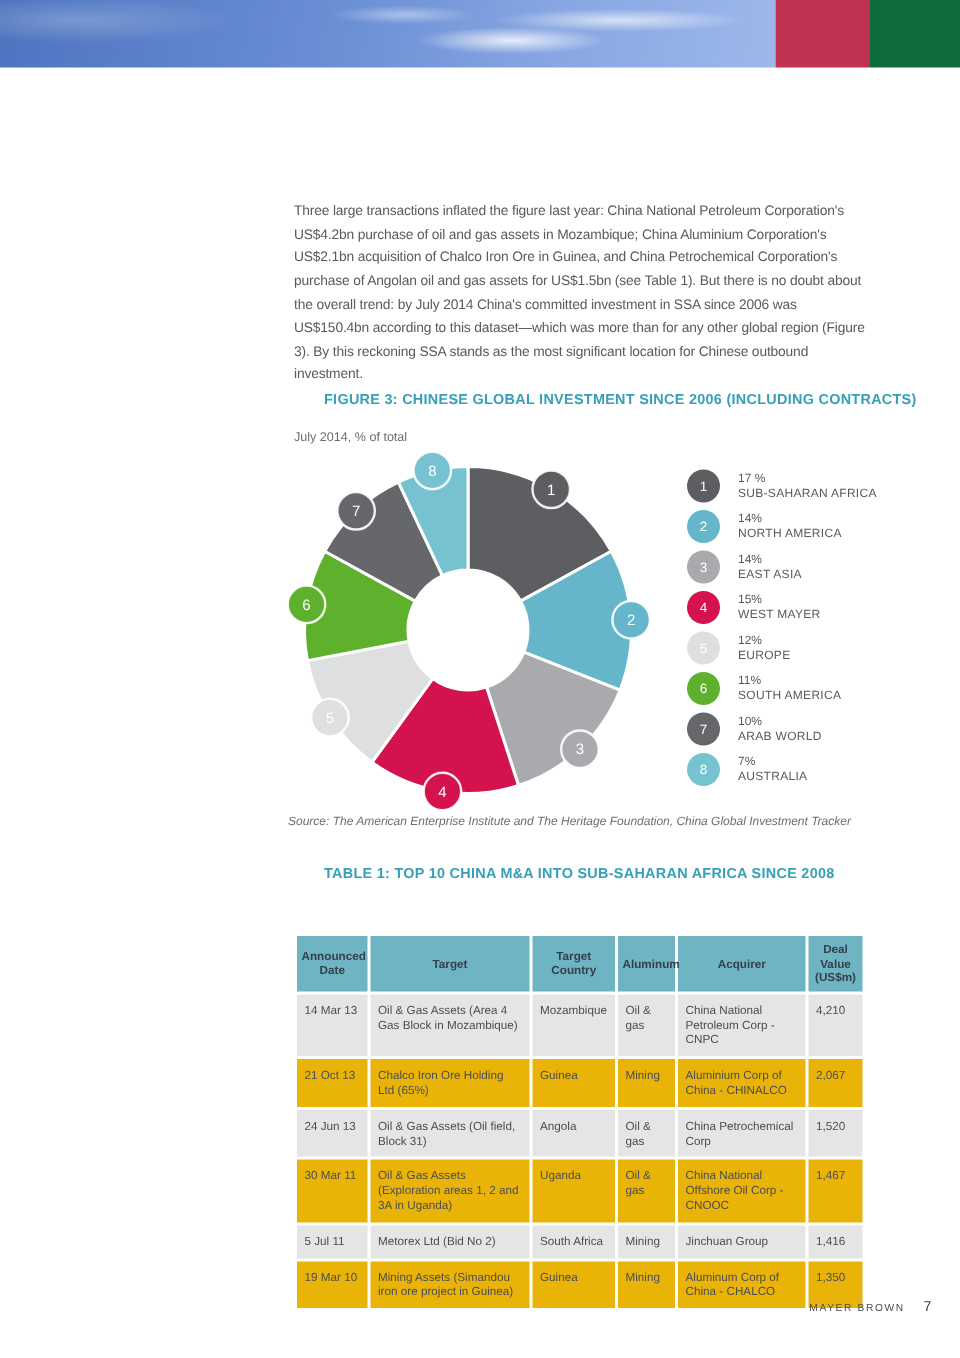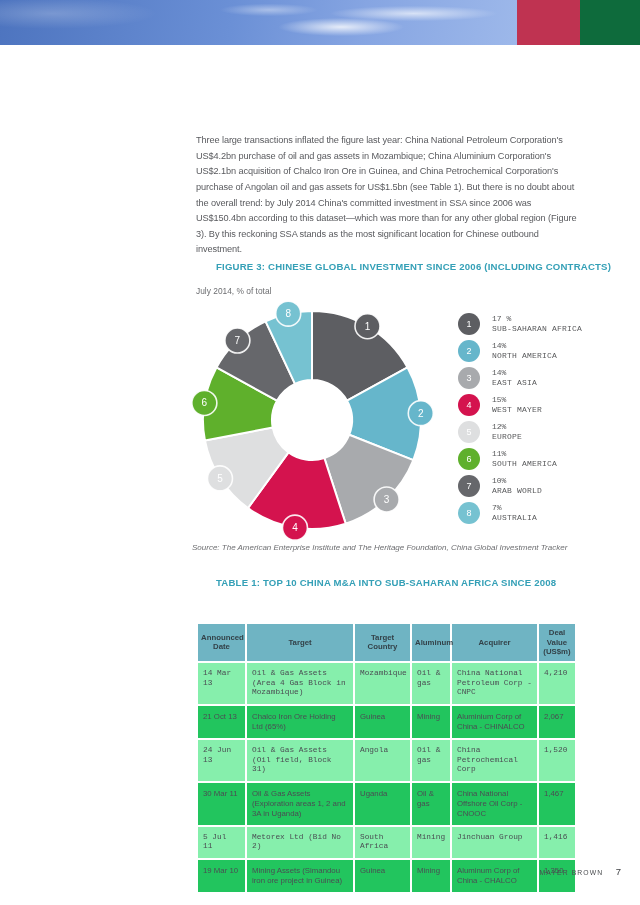--- a/index.html
+++ b/index.html
@@ -42,37 +42,37 @@
   .donut-wrap svg{overflow:visible;}
   .badge-num{font-family:"Liberation Sans",sans-serif;font-size:10px;fill:#ffffff;}
   
   .legend{position:absolute;left:458px;top:312px;}
   .legend-item{display:flex;align-items:center;height:23px;margin-bottom:4px;}
   .legend-swatch{
     width:22px;height:22px;border-radius:50%;flex:0 0 22px;
     display:flex;align-items:center;justify-content:center;
     color:#ffffff;font-size:9px;
   }
-  .legend-text{margin-left:12px;font-size:8px;line-height:10px;color:#58595b;font-family:Liberation Mono, monospace;}
+  .legend-text{margin-left:12px;font-size:8px;line-height:10px;color:#58595b;}
   .legend-label{letter-spacing:0.2px;}
   
   .ma-table{
     position:absolute;left:196px;top:622px;width:381px;
     border-collapse:separate;border-spacing:2px;table-layout:fixed;
   }
   .ma-table th{
     background:#6fb4c3;color:#334249;font-size:7.8px;line-height:9.6px;
     font-weight:bold;text-align:center;vertical-align:middle;padding:4px 3px;
   }
   .ma-table td{
     font-size:7.8px;line-height:9.8px;color:#4a4e53;
     vertical-align:top;text-align:left;padding:6px 5px;
   }
-  .ma-table tr.row-odd td{background:#86efac;font-family:Liberation Mono, monospace;}
-  .ma-table tr.row-even td{background:#22c55e;}
+  .ma-table tr.row-odd td{background:#e5e5e5;}
+  .ma-table tr.row-even td{background:#eab308;}
   
   .footer{position:absolute;top:861px;left:0;width:621px;text-align:right;color:#4a4c4f;}
   .footer-brand{font-size:6.8px;letter-spacing:1.1px;}
   .footer-page{font-size:9.5px;margin-left:8px;color:#3c3e41;}
 </style>
 </head>
 <body>
 
 <div class="banner">
   <div class="sky"></div>

